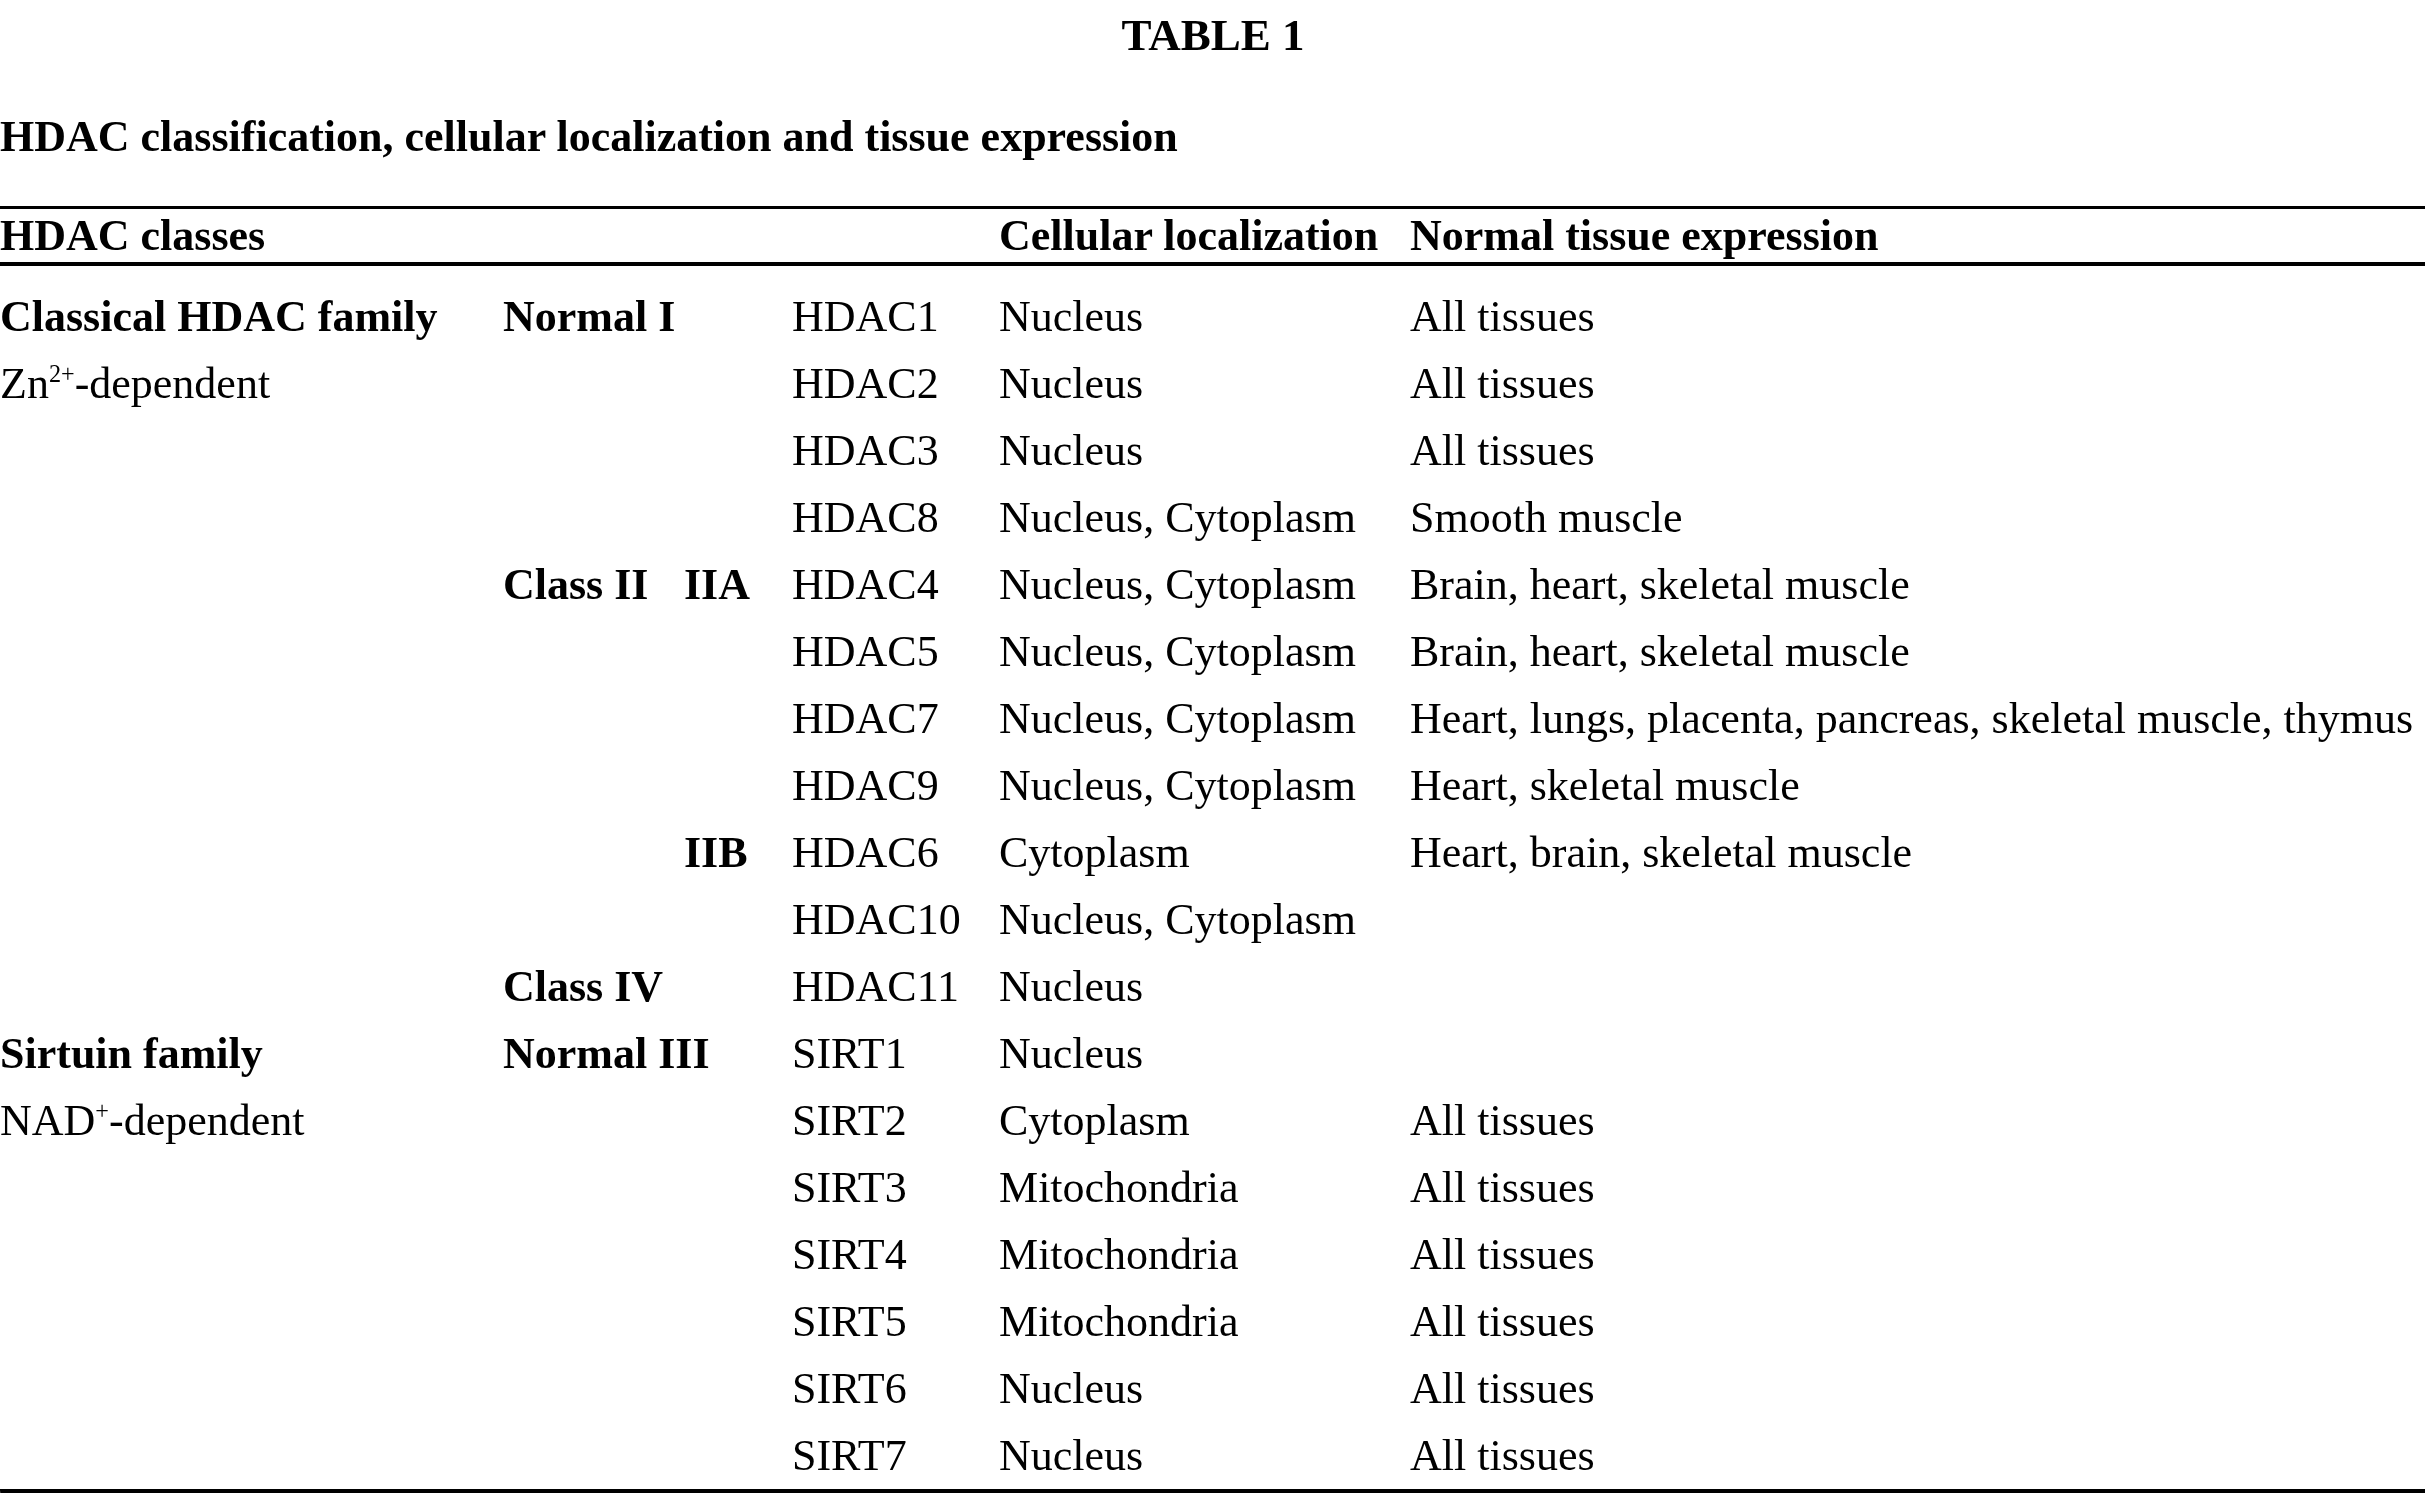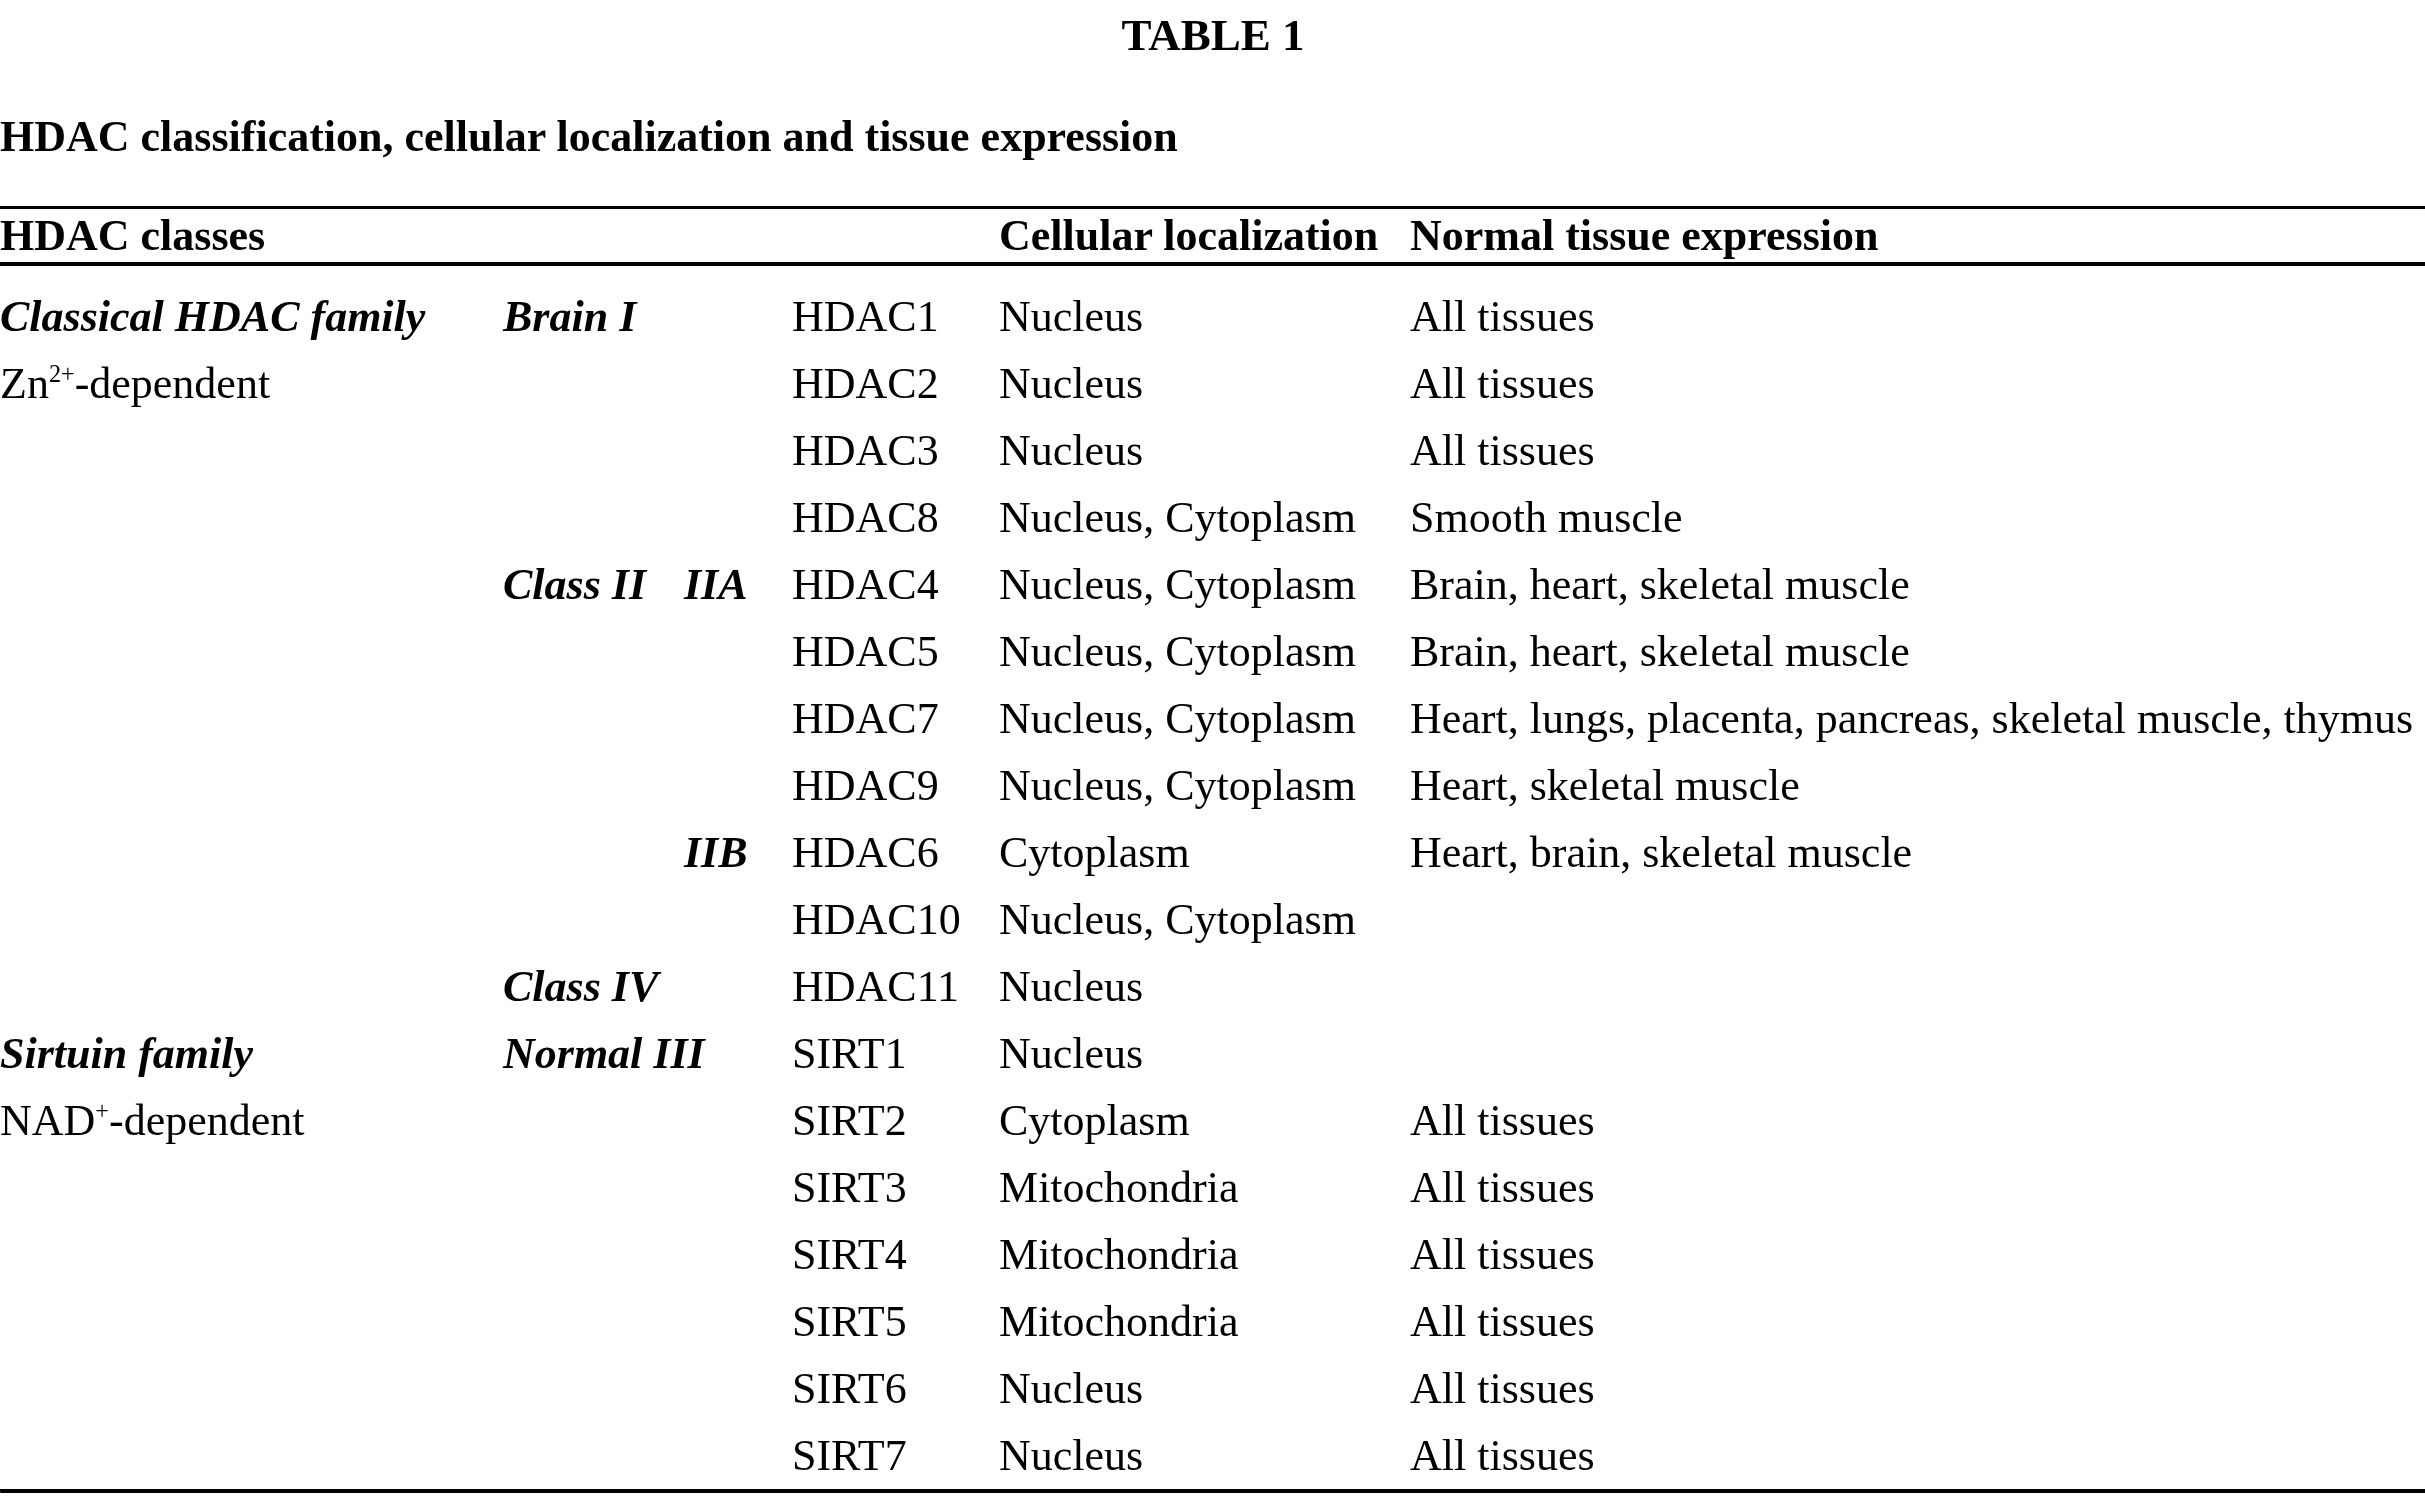--- a/index.html
+++ b/index.html
@@ -70,21 +70,21 @@
   tbody td.cell {
     height: 67px;
     line-height: 67px;
     vertical-align: middle;
   }
   tbody td.grp {
     vertical-align: top;
     line-height: 67px;
   }
   td.c1 { padding-left: 37px; }
-  .bold { font-weight: bold; font-style: italic; }
+  .bold { font-weight: bold; }
   .dep {
     font-weight: normal;
   }
   .fam-line {
     line-height: 67px;
     height: 67px;
   }
   sup.chem {
     font-size: 55%;
     line-height: 0;
@@ -118,21 +118,21 @@
     <tbody>
       <tr class="spacer">
           <td colspan="6"></td>
         </tr>
 
       <tr>
         <td class="c1 grp" rowspan="11">
           <div class="fam-line bold">Classical HDAC family</div>
           <div class="fam-line dep"><span>Zn</span><sup class="chem">2+</sup><span>-dependent</span></div>
         </td>
-        <td class="grp bold" rowspan="4">Brain I</td>
+        <td class="grp bold" rowspan="4">Normal I</td>
         <td class="grp" rowspan="4"></td>
         <td class="cell">HDAC1</td>
         <td class="cell">Nucleus</td>
         <td class="cell">All tissues</td>
       </tr>
       <tr>
         <td class="cell">HDAC2</td>
         <td class="cell">Nucleus</td>
         <td class="cell">All tissues</td>
       </tr>

